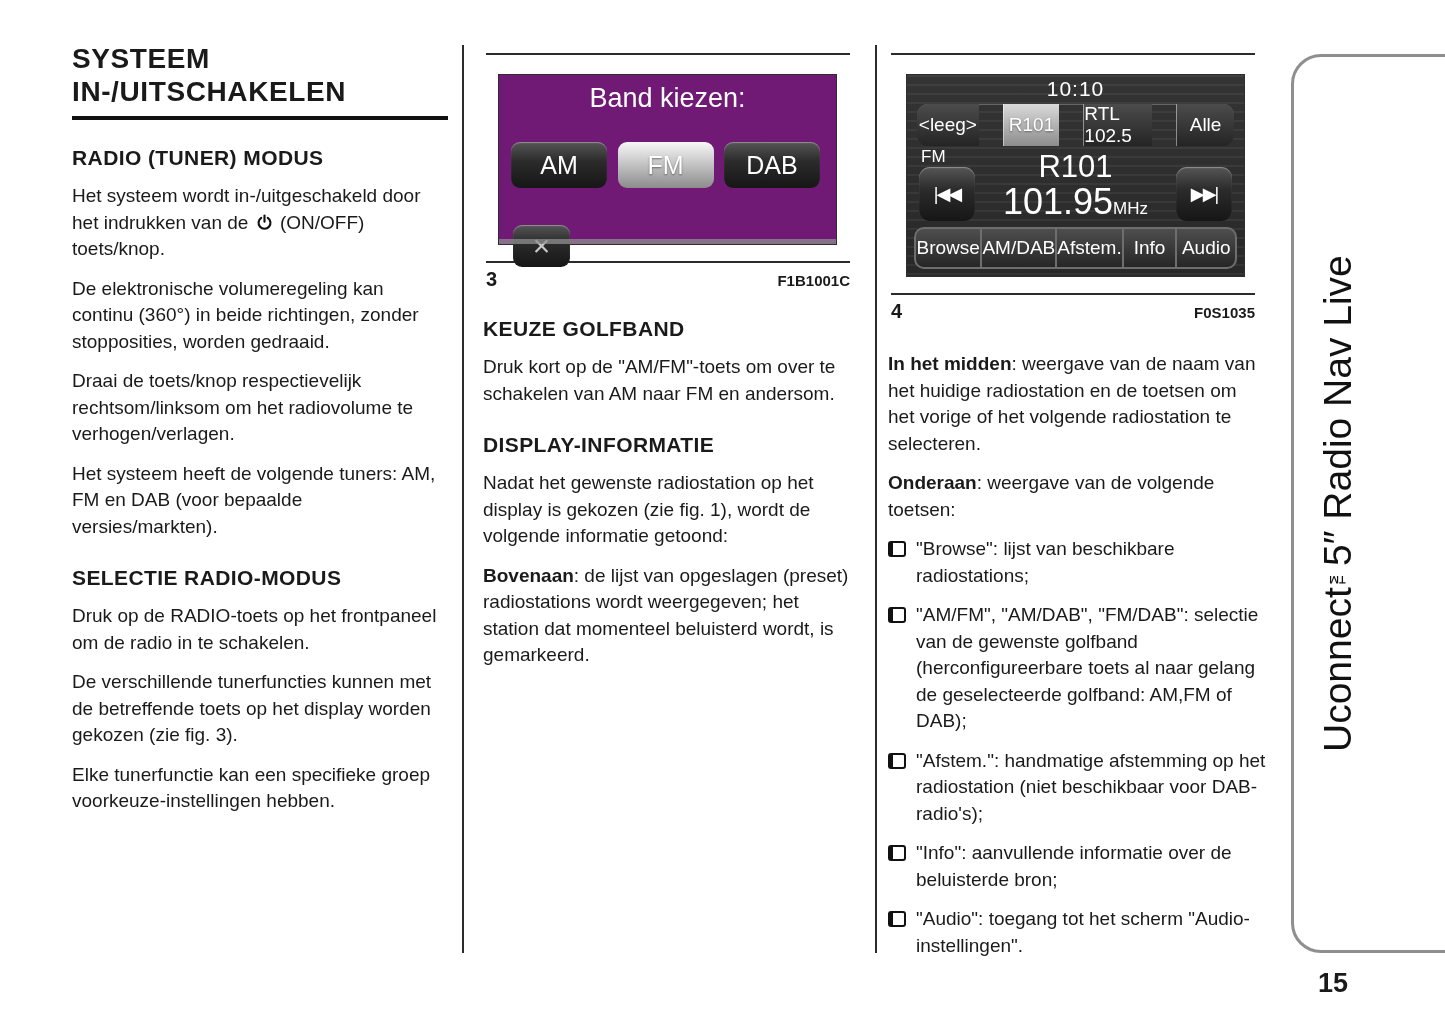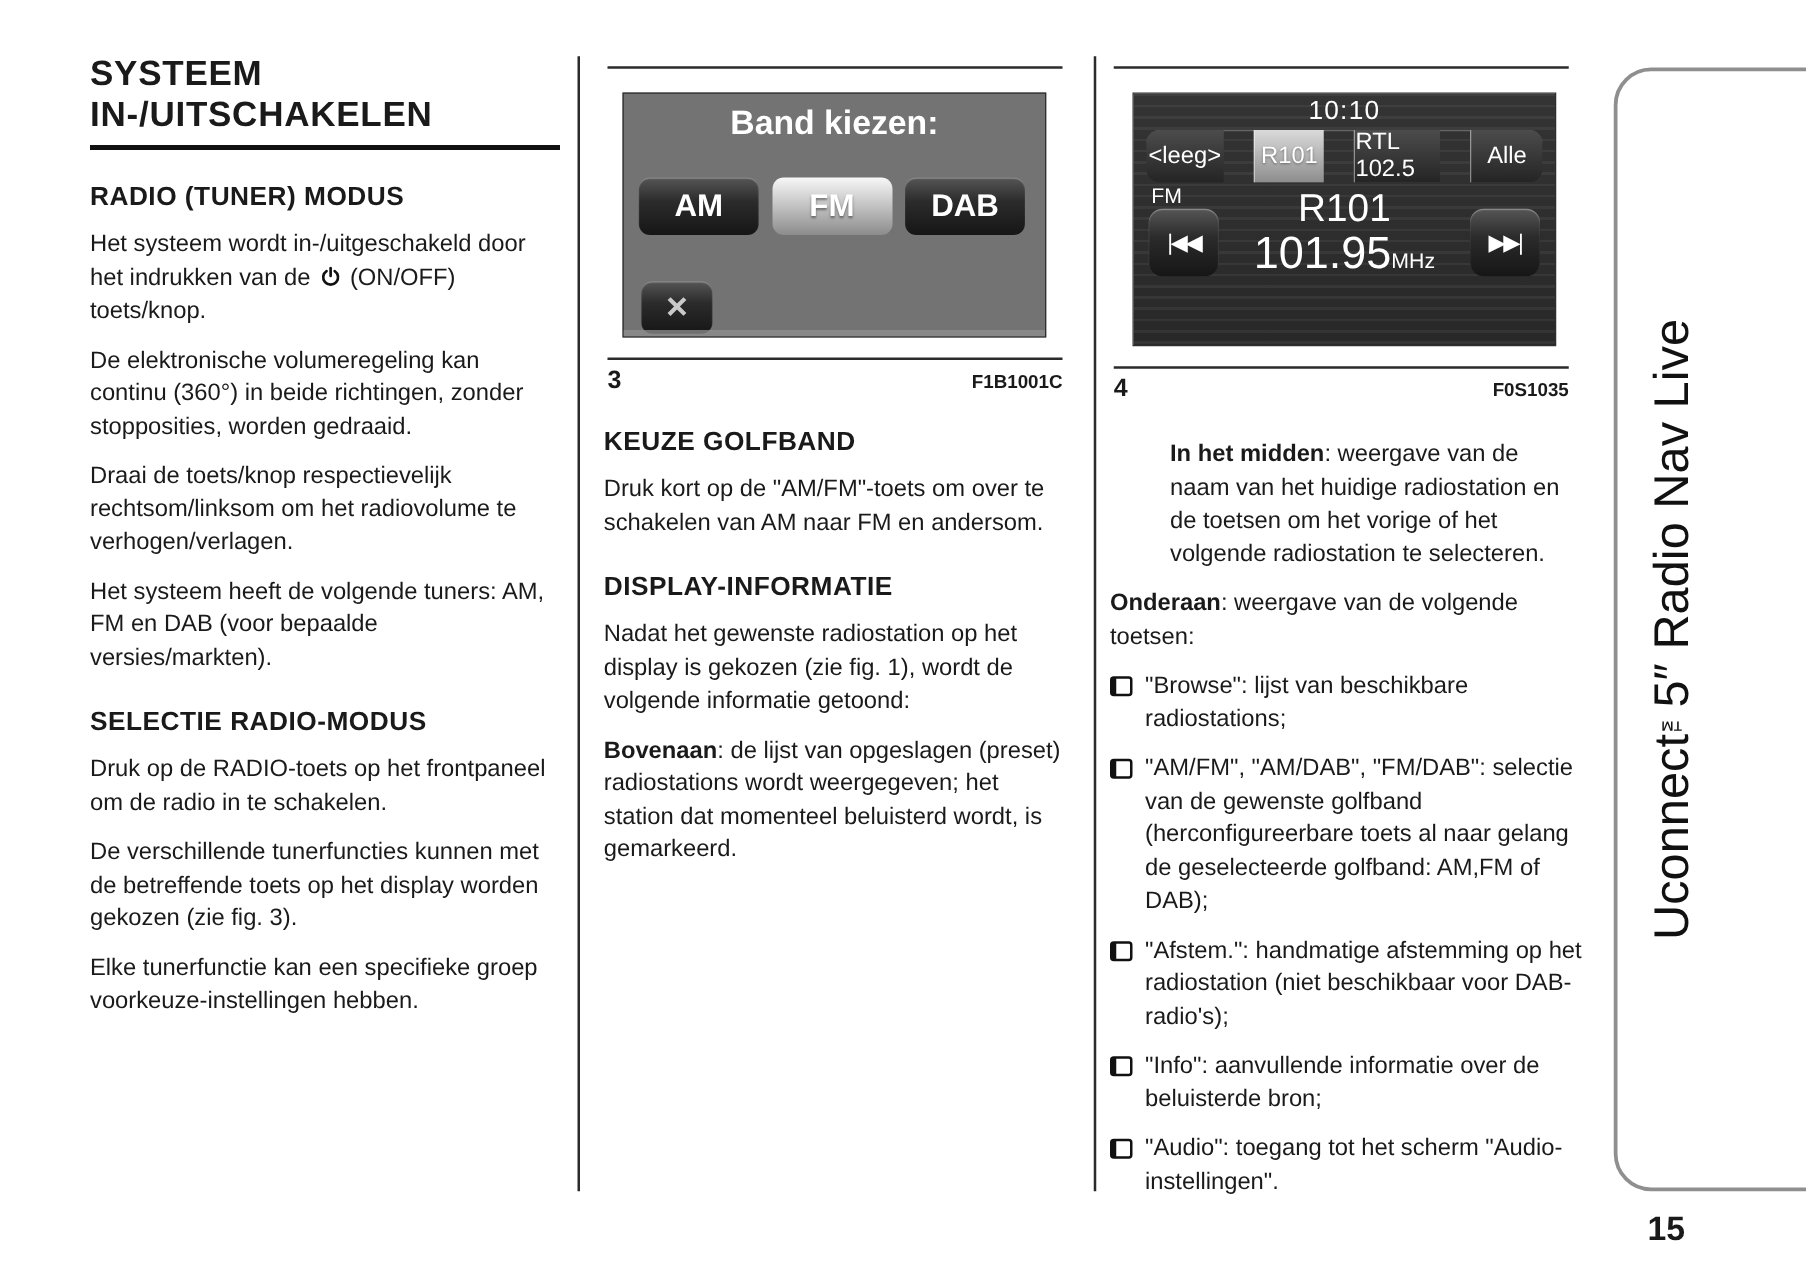--- a/index.html
+++ b/index.html
@@ -27,22 +27,22 @@
 
   
   .figwrap{margin-top:19px;margin-left:15px;width:339px;}
   .caprule{height:2px;background:#2b2b2b;margin:16px 0 0 -12px;width:364px;}
   .caption{display:flex;justify-content:space-between;align-items:baseline;
            margin:5px 0 0 -12px;width:364px;font-weight:bold;}
   .fig-num{font-size:20px;}
   .fig-code{font-size:15px;}
 
   
-  .screen3{position:relative;width:339px;height:196px;background:#737373;
-           border:1px solid #2e2e2e;box-sizing:border-box;font-weight:bold;}
+  .screen3{position:relative;width:339px;height:171px;background:#701a75;
+           border:1px solid #2e2e2e;box-sizing:border-box;}
   .screen3::after{content:"";position:absolute;left:0;right:0;bottom:0;height:5px;
            background:#8f8f8f;opacity:.75;}
   .s3-title{position:absolute;top:8px;left:0;width:100%;text-align:center;
            color:#fff;font-size:27px;}
   .s3-row{position:absolute;top:67px;left:12px;right:16px;display:flex;
            justify-content:space-between;}
   .btn-dark{background:linear-gradient(180deg,#565656,#2b2b2b 42%,#161616);
            box-shadow:inset 0 1px 1px rgba(255,255,255,.35);
            color:#fff;border-radius:9px;display:flex;align-items:center;justify-content:center;}
   .btn-light{background:linear-gradient(180deg,#f7f7f7,#c4c4c4 48%,#8c8c8c);
@@ -163,29 +163,36 @@
           <div class="s4-seg" style="flex:1.02">&lt;leeg&gt;</div>
           <div class="s4-seg sel" style="flex:0.92">R101</div>
           <div class="s4-seg" style="flex:1.12">RTL 102.5</div>
           <div class="s4-seg" style="flex:0.94">Alle</div>
         </div>
         <div class="s4-band">FM</div>
         <div class="s4-station">R101</div>
         <div class="s4-freq"><span>101.95</span><span class="unit">MHz</span></div>
         <div class="s4-seek btn-dark" id="s4-prev">|◀◀</div>
         <div class="s4-seek btn-dark" id="s4-next">▶▶|</div>
+        <div class="s4-bottom">
+          <div class="s4-bbtn">Browse</div>
+          <div class="s4-bbtn">AM/DAB</div>
+          <div class="s4-bbtn">Afstem.</div>
+          <div class="s4-bbtn" style="flex:0.9">Info</div>
+          <div class="s4-bbtn">Audio</div>
+        </div>
       </div>
       <div class="caprule" style="margin-left:-15px;"></div>
       <div class="caption" style="margin-left:-15px;">
         <span class="fig-num">4</span>
         <span class="fig-code">F0S1035</span>
       </div>
     </div>
 
-    <p style="margin-top:28px;margin-left:48px;"><b>In het midden</b><span>: weergave van de naam van het huidige radiostation en de toetsen om het vorige of het volgende radiostation te selecteren.</span></p>
+    <p style="margin-top:28px;"><b>In het midden</b><span>: weergave van de naam van het huidige radiostation en de toetsen om het vorige of het volgende radiostation te selecteren.</span></p>
     <p><b>Onderaan</b><span>: weergave van de volgende toetsen:</span></p>
     <ul class="sq">
       <li>
           <span class="cbx"></span>
           <span>"Browse": lijst van beschikbare radiostations;</span>
         </li>
       <li>
           <span class="cbx"></span>
           <span>"AM/FM", "AM/DAB", "FM/DAB": selectie van de gewenste golfband (herconfigureerbare toets al naar gelang de geselecteerde golfband: AM,FM of DAB);</span>
         </li>

